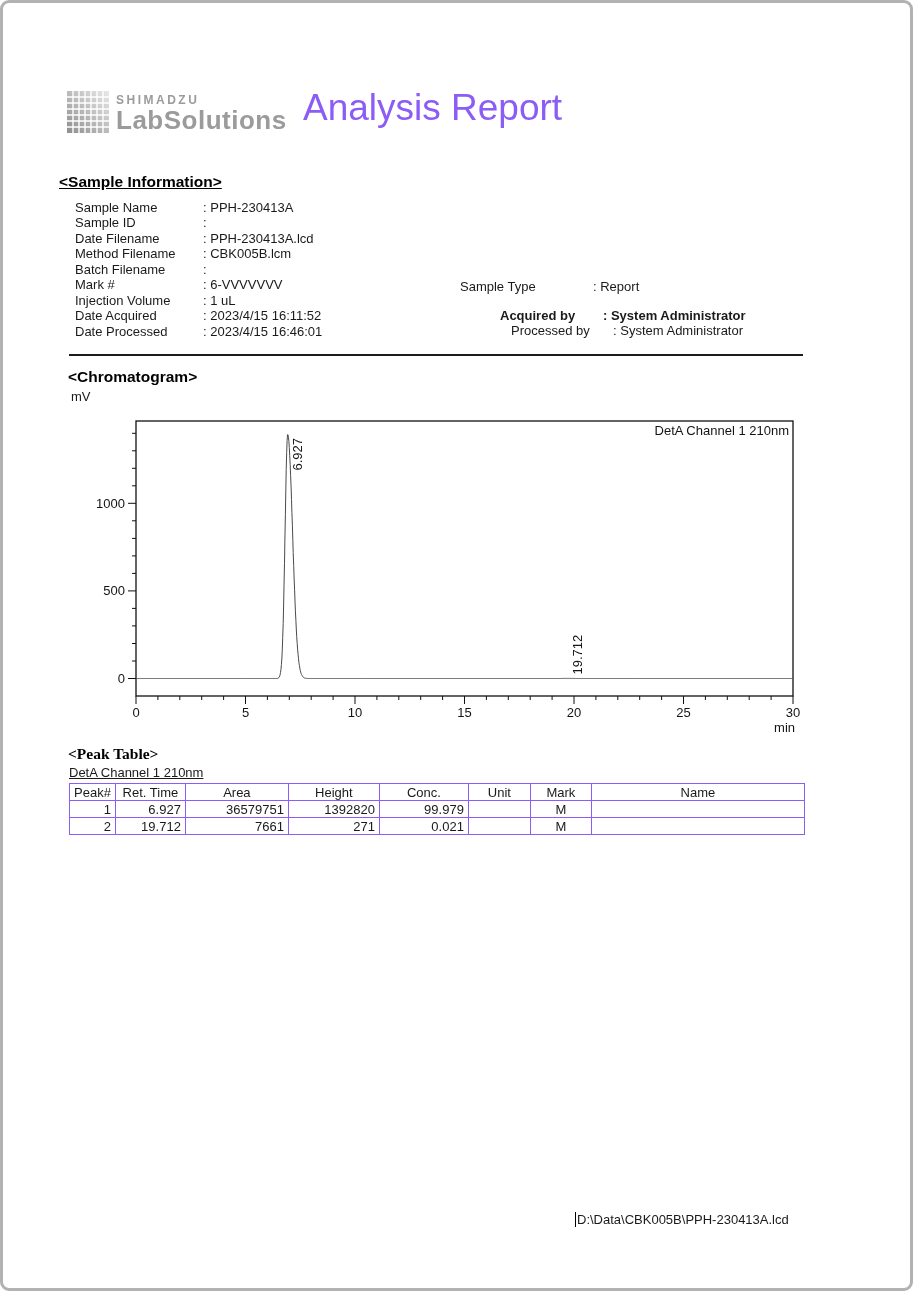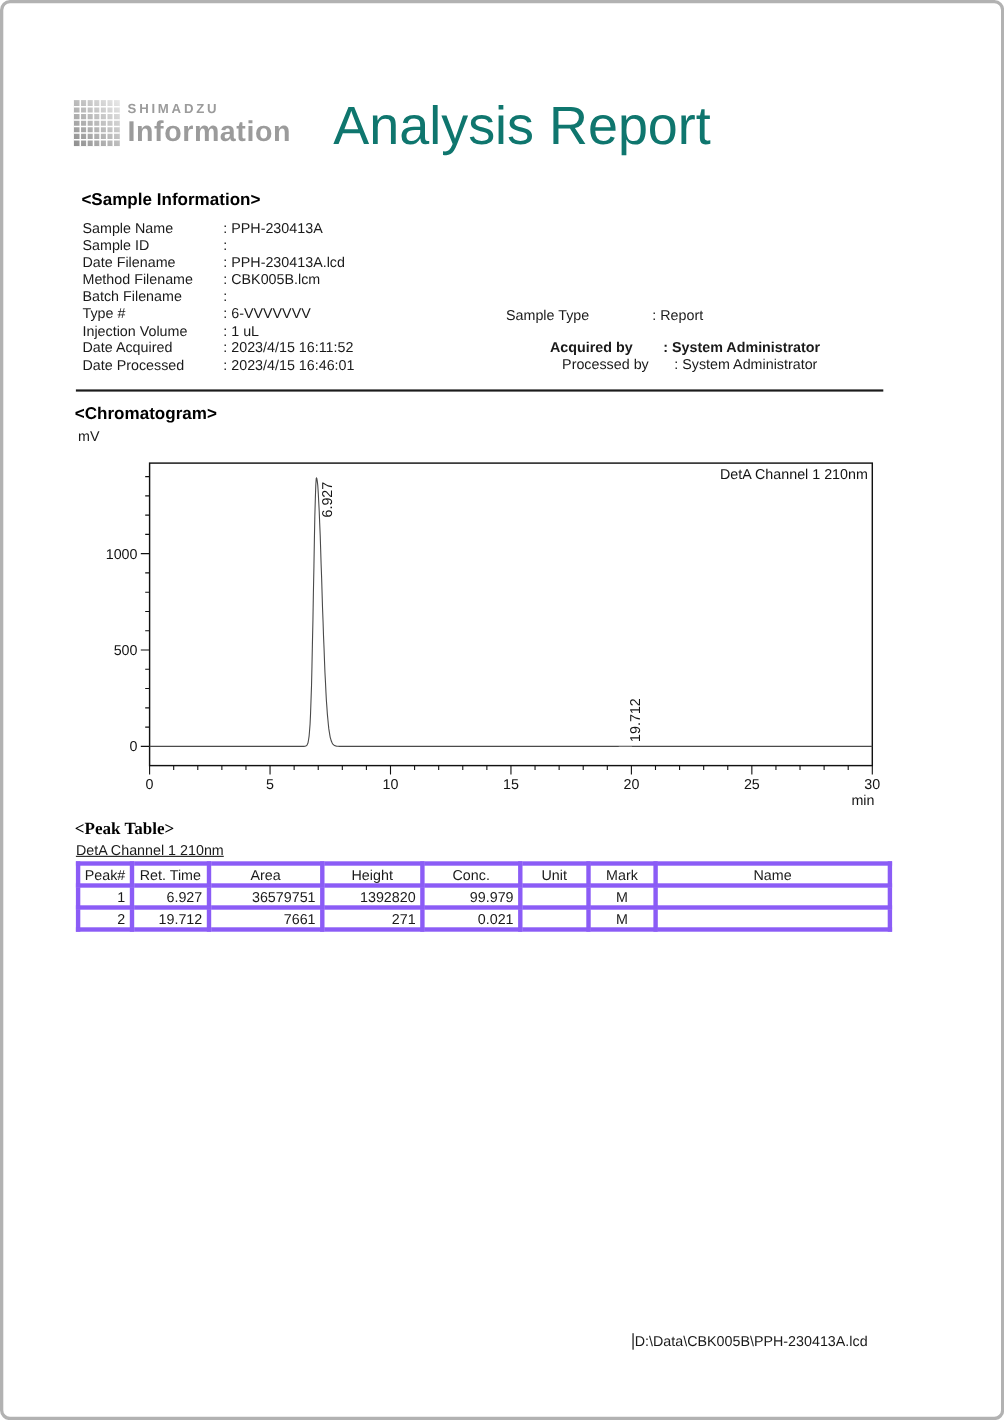--- a/index.html
+++ b/index.html
@@ -1,30 +1,30 @@
 <!DOCTYPE html>
 <html><head>
 <meta charset="utf-8">
 <style>
   html,body{margin:0;padding:0;background:#fff;}
   body{width:913px;height:1291px;font-family:"Liberation Sans",sans-serif;color:#1a1a1a;}
   .page{position:relative;width:913px;height:1291px;box-sizing:border-box;
         border:3px solid #b2b2b2;border-radius:9px;background:#fff;overflow:hidden;}
 
   
-  .logo{position:absolute;left:64px;top:88px;display:flex;align-items:flex-start;}
+  .logo{position:absolute;left:64px;top:88px;display:flex;align-items:center;}
   .logo-grid{display:block;}
   .logo-text{margin-left:7px;padding-top:1px;}
   .brand{font-size:12px;font-weight:bold;letter-spacing:2.5px;color:#9b9b9b;line-height:14px;}
   .product{font-size:26px;font-weight:bold;color:#9b9b9b;line-height:26px;letter-spacing:0.5px;}
-  .report-title{position:absolute;left:300px;top:84px;font-size:49px;color:#0f766e;white-space:nowrap;}
+  .report-title{position:absolute;left:300px;top:84px;font-size:37px;color:#8b5cf6;white-space:nowrap;}
 
   
   .section-title{position:absolute;font-size:15.5px;font-weight:bold;color:#000;white-space:nowrap;}
-  .st-sample{left:71px;top:170px;}
+  .st-sample{left:56px;top:170px;text-decoration:underline;}
   .st-chrom{left:65px;top:365px;}
   .st-peak{left:65px;top:742px;font-family:Liberation Serif, serif;}
 
   
   .si-left{position:absolute;left:72px;top:197px;font-size:13px;line-height:15.45px;}
   .si-row{white-space:pre;}
   .si-label{display:inline-block;width:128px;}
   .si-right-row{position:absolute;font-size:13px;white-space:pre;}
   .si-r0{left:457px;top:276px;} .si-r0 .rlabel{display:inline-block;width:133px;}
   .si-r1{left:497px;top:305px;font-weight:bold;} .si-r1 .rlabel{display:inline-block;width:103px;}
@@ -33,21 +33,21 @@
   .rule1{position:absolute;left:66px;top:351px;width:734px;border-top:2px solid #1c1c1c;}
 
   
   .mv-label{position:absolute;left:68px;top:386px;font-size:13px;}
   .chart{position:absolute;left:60px;top:405px;width:760px;height:345px;}
   svg text{font-size:13px;fill:#141414;font-family:"Liberation Sans",sans-serif;}
 
   
   .channel-label{position:absolute;left:66px;top:762px;font-size:13px;text-decoration:underline;white-space:nowrap;}
   .peak-table{position:absolute;left:66px;top:780px;border-collapse:collapse;table-layout:fixed;font-size:13px;}
-  .peak-table th,.peak-table td{border:4px solid #8b5cf6;height:16px;padding:0 4px;
+  .peak-table th,.peak-table td{border:1px solid #8b5cf6;height:16px;padding:0 4px;
       font-weight:normal;overflow:hidden;white-space:nowrap;}
   .peak-table th{text-align:center;}
   td.al-r{text-align:right;} td.al-c{text-align:center;} td.al-l{text-align:left;}
 
   
   .footer{position:absolute;left:572px;top:1209px;font-size:13px;white-space:nowrap;}
   .caret{display:inline-block;width:1px;height:15px;background:#000;vertical-align:-3px;margin-right:1px;}
 </style>
 </head>
 <body>
@@ -73,33 +73,33 @@
         <line x1="0" y1="6" x2="42" y2="6"></line>
           <line x1="0" y1="12" x2="42" y2="12"></line>
         <line x1="0" y1="18" x2="42" y2="18"></line>
           <line x1="0" y1="24" x2="42" y2="24"></line>
         <line x1="0" y1="30" x2="42" y2="30"></line>
           <line x1="0" y1="36" x2="42" y2="36"></line>
       </g>
     </svg>
     <div class="logo-text">
       <div class="brand">SHIMADZU</div>
-      <div class="product">Information</div>
+      <div class="product">LabSolutions</div>
     </div>
   </div>
   <div class="report-title">Analysis Report</div>
 
   <div class="section-title st-sample">&lt;Sample Information&gt;</div>
   <div class="si-left">
       <div class="si-row"><span class="si-label">Sample Name</span><span>: PPH-230413A</span></div>
       <div class="si-row"><span class="si-label">Sample ID</span><span>: </span></div>
       <div class="si-row"><span class="si-label">Date Filename</span><span>: PPH-230413A.lcd</span></div>
       <div class="si-row"><span class="si-label">Method Filename</span><span>: CBK005B.lcm</span></div>
       <div class="si-row"><span class="si-label">Batch Filename</span><span>: </span></div>
-      <div class="si-row"><span class="si-label">Type #</span><span>: 6-VVVVVVV</span></div>
+      <div class="si-row"><span class="si-label">Mark #</span><span>: 6-VVVVVVV</span></div>
       <div class="si-row"><span class="si-label">Injection Volume</span><span>: 1 uL</span></div>
       <div class="si-row"><span class="si-label">Date Acquired</span><span>: 2023/4/15 16:11:52</span></div>
       <div class="si-row"><span class="si-label">Date Processed</span><span>: 2023/4/15 16:46:01</span></div>
     </div>
   <div id="si-right">
       <div class="si-right-row si-r0"><span class="rlabel">Sample Type</span><span>: Report</span></div>
       <div class="si-right-row si-r1"><span class="rlabel">Acquired by</span><span>: System Administrator</span></div>
       <div class="si-right-row si-r2"><span class="rlabel">Processed by</span><span>: System Administrator</span></div>
     </div>
 

